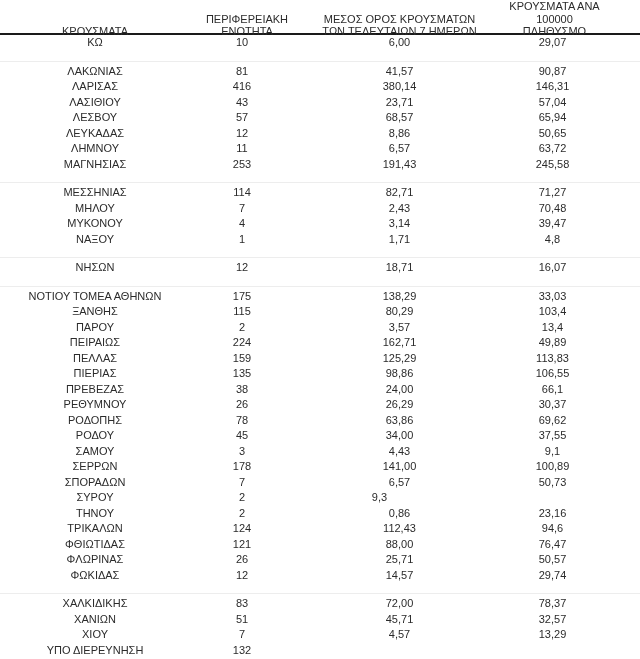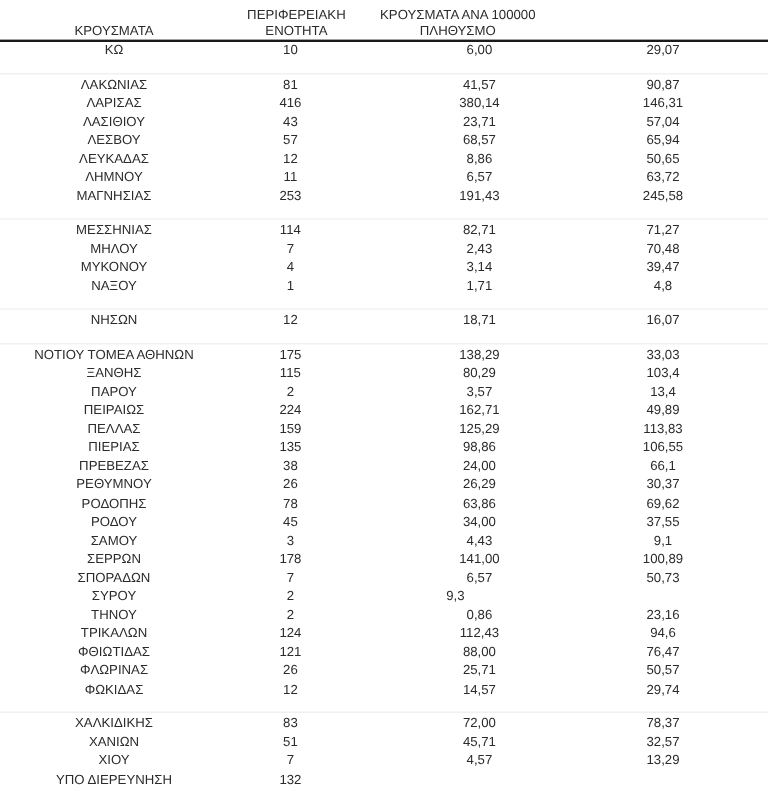--- a/index.html
+++ b/index.html
@@ -45,20 +45,26 @@
   }
 </style>
 </head>
 <body>
 
 <div class="page">
 
   <div class="thead">
     <div class="th c2">ΚΡΟΥΣΜΑΤΑ</div>
     <div class="th c1">ΠΕΡΙΦΕΡΕΙΑΚΗ ΕΝΟΤΗΤΑ</div>
+    <div class="th c3">
+      <span>
+        <span>ΜΕΣΟΣ ΟΡΟΣ ΚΡΟΥΣΜΑΤΩΝ</span><br>
+        <span>ΤΩΝ ΤΕΛΕΥΤΑΙΩΝ 7 ΗΜΕΡΩΝ</span>
+      </span>
+    </div>
     <div class="th c4">
       <span>
         <span>ΚΡΟΥΣΜΑΤΑ ΑΝΑ 100000</span><br>
         <span>ΠΛΗΘΥΣΜΟ</span>
       </span>
     </div>
   </div>
 
   <div class="tbody" id="tbody">
       <div class="trow">

